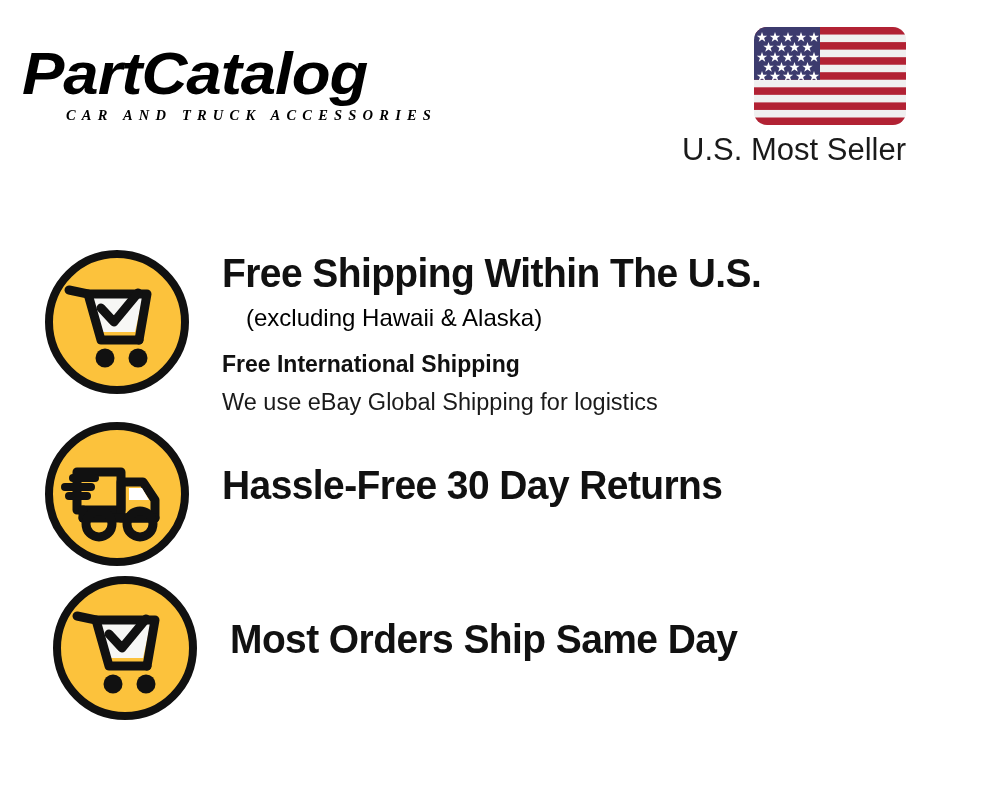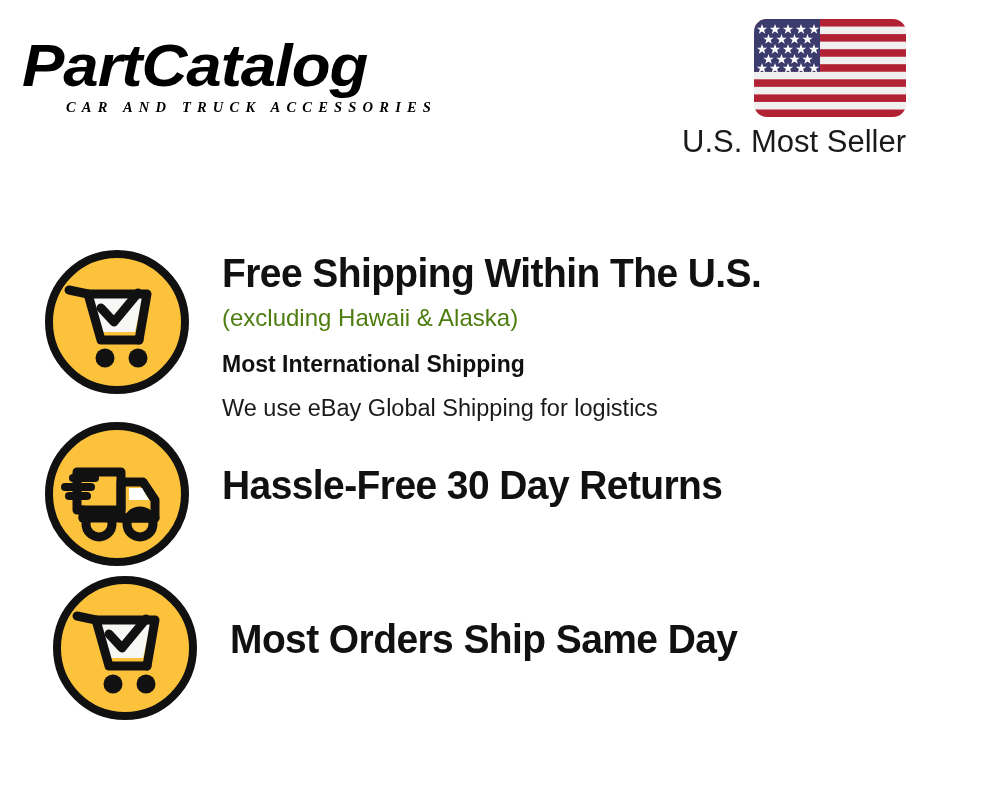--- a/index.html
+++ b/index.html
@@ -13,21 +13,21 @@
     position: relative;
     overflow: hidden;
     font-family: "Liberation Sans", "DejaVu Sans", sans-serif;
     color: #111111;
     -webkit-font-smoothing: antialiased;
   }
 
   
   .header {
     position: absolute;
-    top: 7px; left: 0;
+    top: 15px; left: 0;
     width: 920px;
     height: 175px;
   }
 
   .logo-block {
     position: absolute;
     left: 22px;
     top: 28px;
     width: 470px;
   }
@@ -126,40 +126,41 @@
     color: #111111;
     transform: scaleX(0.95);
     transform-origin: left center;
     white-space: nowrap;
   }
   .f-sub {
     font-family: "Liberation Sans", "DejaVu Sans", sans-serif;
     font-weight: 400;
     font-size: 24px;
     line-height: 34px;
-    color: #4d7c0f;
+    color: #000000;
     margin-top: 4px;
     white-space: nowrap;
+    margin-left: 24px;
   }
   .f-sub2 {
     font-family: "Liberation Sans", "DejaVu Sans", sans-serif;
     font-weight: 700;
     font-size: 23px;
     line-height: 31px;
     color: #111111;
     margin-top: 14px;
     white-space: nowrap;
   }
   .f-sub3 {
     font-family: "Liberation Sans", "DejaVu Sans", sans-serif;
     font-weight: 400;
     font-size: 23.5px;
     line-height: 32px;
     color: #1a1a1a;
-    margin-top: 12px;
+    margin-top: 6px;
     white-space: nowrap;
   }
 </style>
 </head>
 <body>
 
 <div class="header">
 
   <div class="logo-block">
     <div class="logo-word">PartCatalog</div>
@@ -232,21 +233,21 @@
         <path d="M26 42 L45 46 L58 92 L96 92" fill="none" stroke="#111111" stroke-width="9" stroke-linecap="round" stroke-linejoin="round"></path>
         <path d="M45 46 L104 46 L96 92" fill="none" stroke="#111111" stroke-width="9" stroke-linecap="round" stroke-linejoin="round"></path>
         <path d="M58 60 L71 74 L95 45" fill="none" stroke="#111111" stroke-width="9" stroke-linecap="round" stroke-linejoin="round"></path>
         <circle cx="62" cy="110" r="9.5" fill="#111111"></circle>
         <circle cx="95" cy="110" r="9.5" fill="#111111"></circle>
       </svg>
     </div>
     <div class="feature-text">
       <div class="f-title">Free Shipping Within The U.S.</div>
       <div class="f-sub">(excluding Hawaii &amp; Alaska)</div>
-      <div class="f-sub2">Most International Shipping</div>
+      <div class="f-sub2">Free International Shipping</div>
       <div class="f-sub3">We use eBay Global Shipping for logistics</div>
     </div>
   </div>
 
   <div class="feature-row r1">
     <div class="badge">
       <svg width="148" height="148" viewBox="0 0 148 148" xmlns="http://www.w3.org/2000/svg">
         <circle cx="74" cy="74" r="68" fill="#FCC23C" stroke="#111111" stroke-width="8"></circle>
         <path d="M34 52 L78 52 L78 90 L34 90 Z" fill="none" stroke="#111111" stroke-width="9" stroke-linejoin="round"></path>
         <path d="M78 62 L100 62 L112 80 L112 98 L78 98 Z" fill="none" stroke="#111111" stroke-width="9" stroke-linejoin="round"></path>

